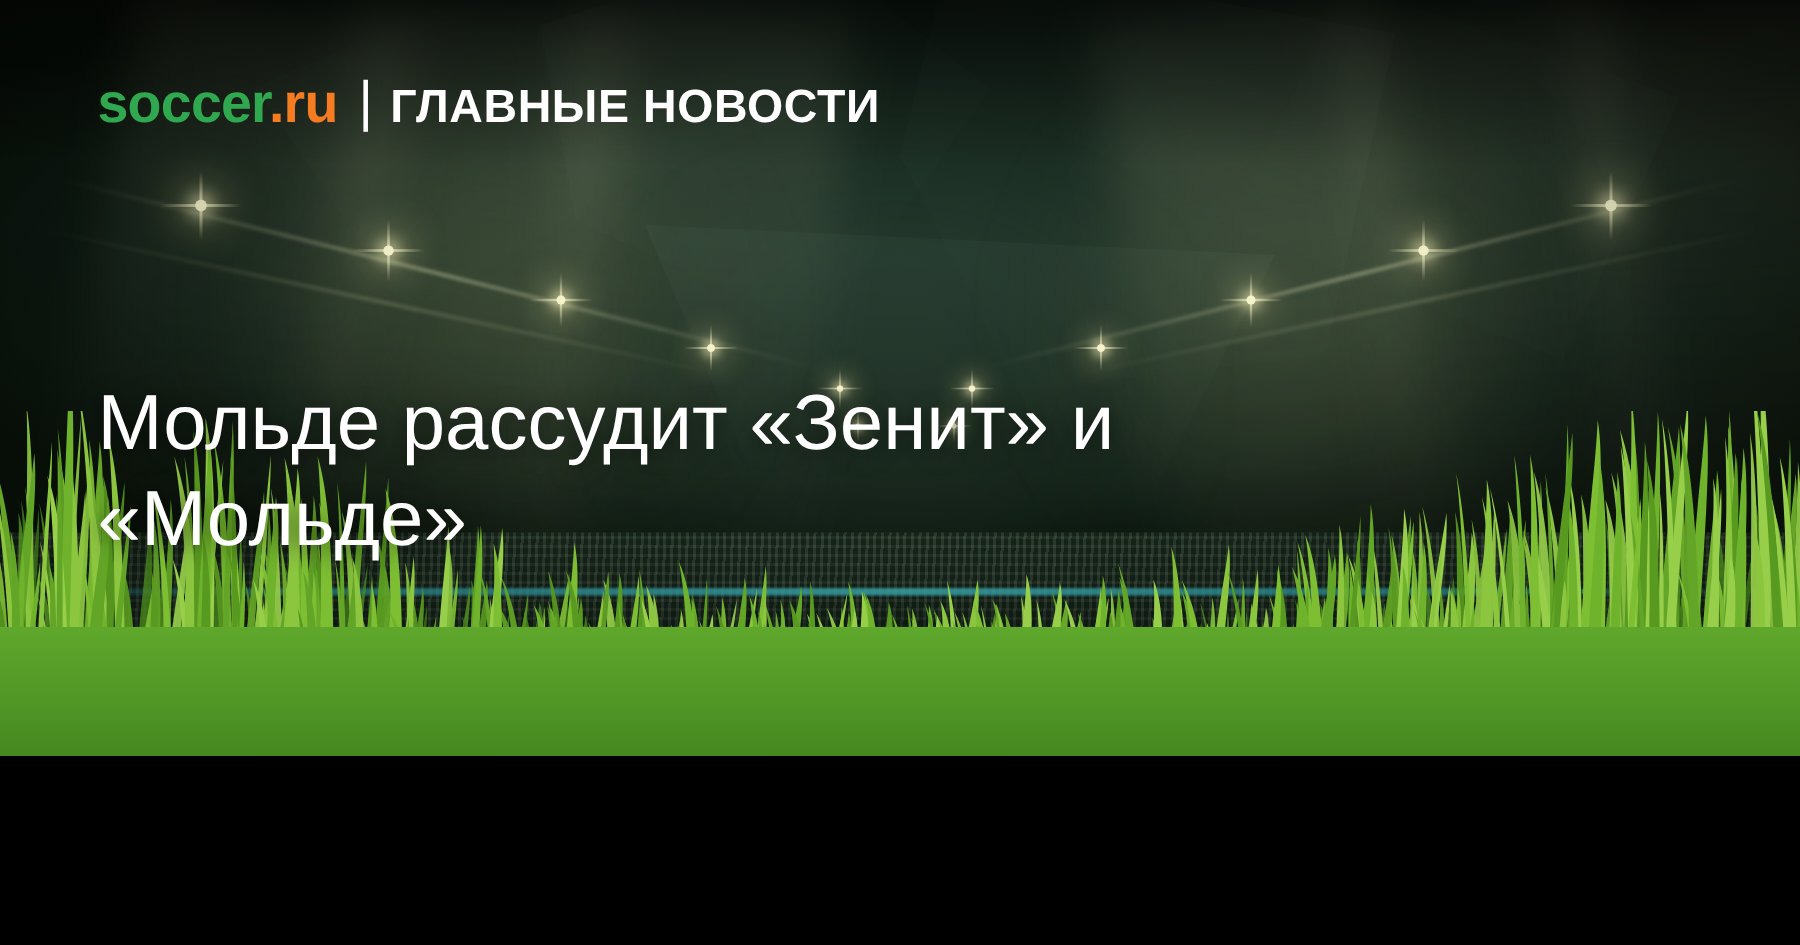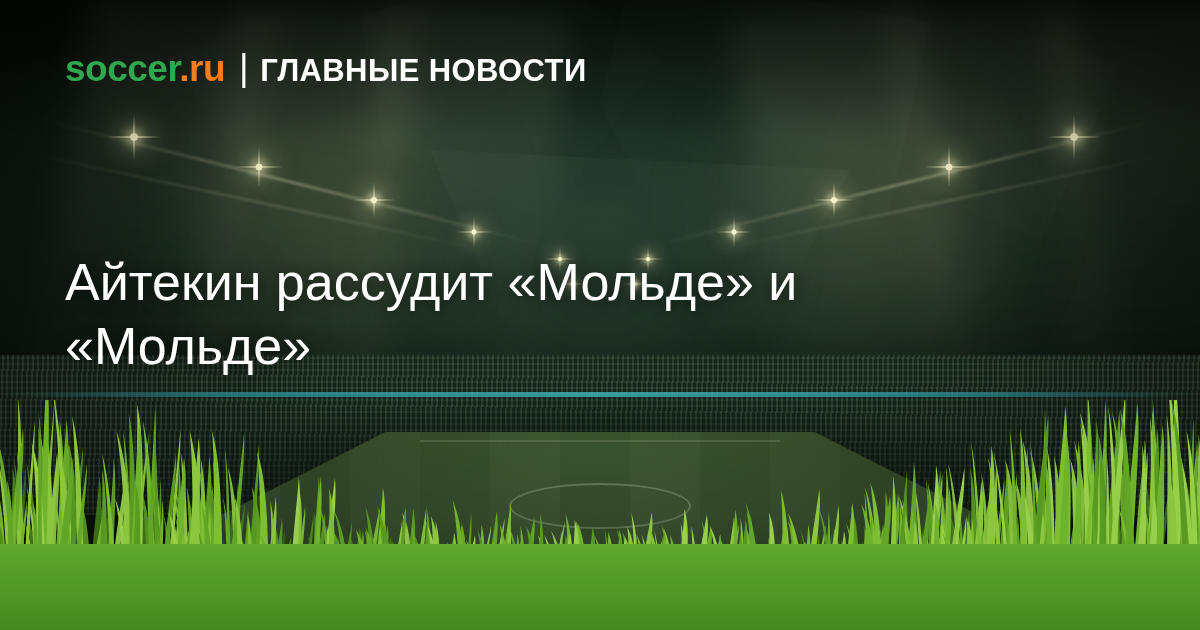--- a/index.html
+++ b/index.html
@@ -1,20 +1,20 @@
 <!DOCTYPE html>
 <html><head>
 <meta charset="utf-8">
 <style>
   html,body{margin:0;padding:0;background:#000;}
   body{font-family:"Liberation Sans","DejaVu Sans",sans-serif;}
 
   .card{
     position:relative;
-    width:1200px;height:630px;
+    width:1200px;height:504px;
     overflow:hidden;
     background:#0a140d;
   }
 
   
   .bg{position:absolute;inset:0;overflow:hidden;}
 
   
   .bg-base{
     position:absolute;inset:0;
@@ -1136,15 +1136,15 @@
           <path d="M155.03156138795035,230 C154.58120914103054,119.7330194924517 155.17702988727345,59.58739376106175 153.60428371029175,29.51458089536675 C158.54421167745915,61.58739376106175 158.69665355125753,122.7330194924517 158.7728744881567,230 Z" fill="#58991F"></path>
         </g>
       </svg>
     <div class="grass-fill"></div>
   </div>
 
   <div class="logo">
     <span class="s-green">soccer</span><span class="s-orange">.ru</span><span class="sep">|</span><span class="kicker">ГЛАВНЫЕ НОВОСТИ</span>
   </div>
 
-  <div class="headline">Айтекин рассудит «Мольде» и «Мольде»</div>
+  <div class="headline">Мольде рассудит «Зенит» и «Мольде»</div>
 
 </div>
 
 </body></html>

